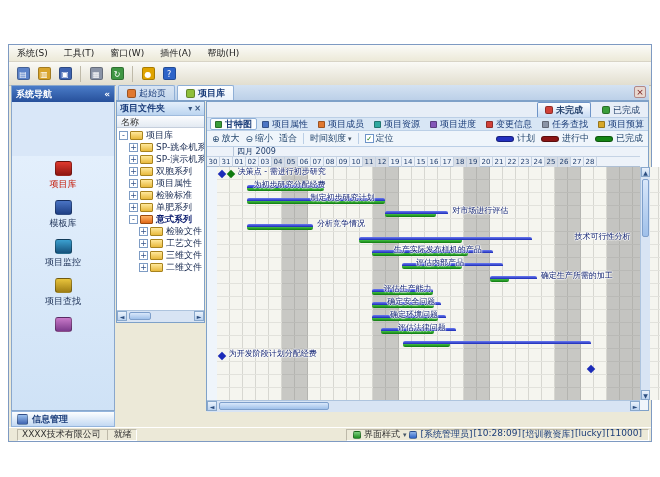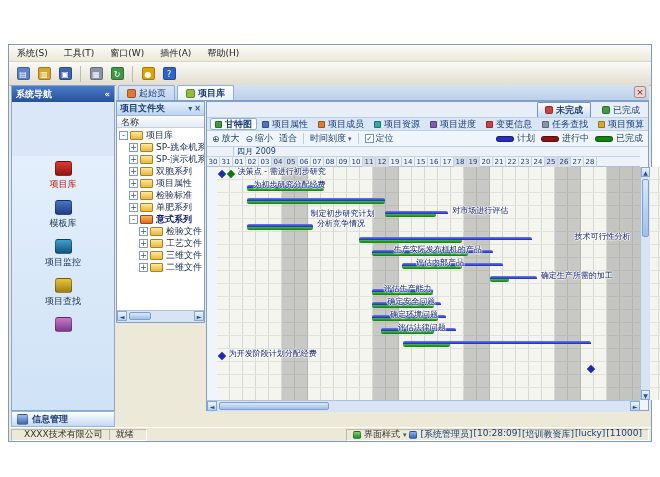--- a/index.html
+++ b/index.html
@@ -111,21 +111,21 @@
   .vscroll{position:absolute;left:433px;top:65px;width:10px;height:233px;background:#D8E4F4;border-left:1px solid #AEC4DE;}
   .hscroll{position:absolute;left:0;top:298px;width:433px;height:12px;background:#D8E4F4;border-top:1px solid #AEC4DE;}
   .sb-btn{position:absolute;background:linear-gradient(#EAF2FC,#BCD3EF);border:1px solid #89A8CC;color:#2C4E80;
     font-size:6px;line-height:9px;text-align:center;cursor:pointer;}
   .sb-thumb{position:absolute;background:linear-gradient(#D9E7FA,#9FC0EA);border:1px solid #7E9FCB;border-radius:2px;cursor:pointer;}
   .tree-hscroll{position:absolute;left:0;bottom:0;width:87px;height:12px;background:#D8E4F4;border-top:1px solid #AEC4DE;}
 
   
   .statusbar{position:absolute;left:0;top:382px;width:642px;height:14px;background:#ECE9D8;border-top:1px solid #FFFFFF;
     display:flex;align-items:center;font-size:9px;color:#333;}
-  .sb-left{display:flex;align-items:center;gap:6px;padding:0 12px;height:12px;margin-left:2px;border:1px solid #BDB9A9;
+  .sb-left{display:flex;align-items:center;gap:6px;padding:0 4px;height:12px;margin-left:8px;border:1px solid #BDB9A9;
     border-bottom-color:#fff;border-right-color:#fff;white-space:nowrap;}
   .sb-sep{width:1px;height:10px;background:#BDB9A9;}
   .sb-right{margin-left:auto;display:flex;align-items:center;gap:3px;padding:0 6px;height:12px;margin-right:2px;
     border:1px solid #BDB9A9;border-bottom-color:#fff;border-right-color:#fff;white-space:nowrap;}
   .sb-ico{width:8px;height:8px;border-radius:2px;border:1px solid rgba(0,0,0,.3);}
   .sb-badge{color:#1A3C78;}
 </style>
 </head>
 <body>
 
@@ -426,21 +426,21 @@
           <div class="glabel" style="left: 20.8px; top: 0px;">决策点 - 需进行初步研究</div>
           <div class="gbar" style="left: 29.9px; width: 76.7px; top: 18px;">
             <div class="plan"></div>
             <div class="prog" style="width: 100%;"></div>
           </div>
           <div class="glabel" style="left: 36.4px; top: 13px;">为初步研究分配经费</div>
           <div class="gbar" style="left: 29.9px; width: 137.8px; top: 31px;">
             <div class="plan"></div>
             <div class="prog" style="width: 100%;"></div>
           </div>
-          <div class="glabel" style="left: 93.6px; top: 42px;">制定初步研究计划</div>
+          <div class="glabel" style="left: 93.6px; top: 26px;">制定初步研究计划</div>
           <div class="gbar" style="left: 167.7px; width: 63.7px; top: 44px;">
             <div class="plan"></div>
             <div class="prog" style="width: 80%;"></div>
           </div>
           <div class="glabel" style="left: 235.3px; top: 39px;">对市场进行评估</div>
           <div class="gbar" style="left: 29.9px; width: 66.3px; top: 57px;">
             <div class="plan"></div>
             <div class="prog" style="width: 100%;"></div>
           </div>
           <div class="glabel" style="left: 100.1px; top: 52px;">分析竞争情况</div>

